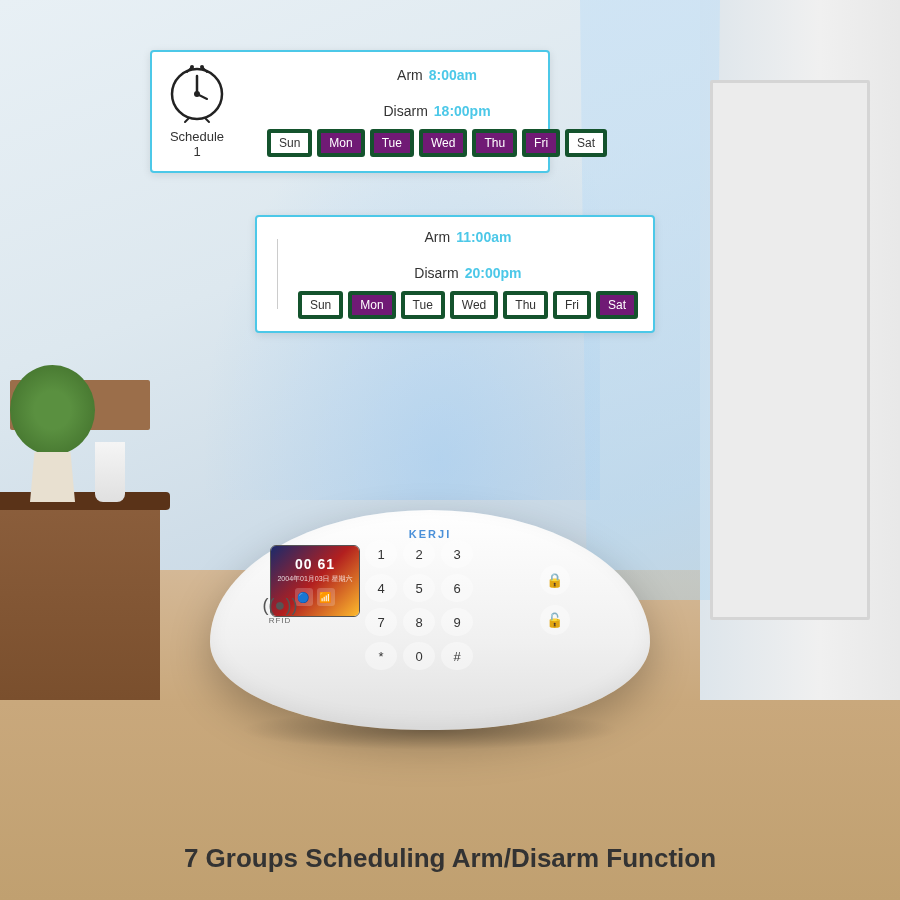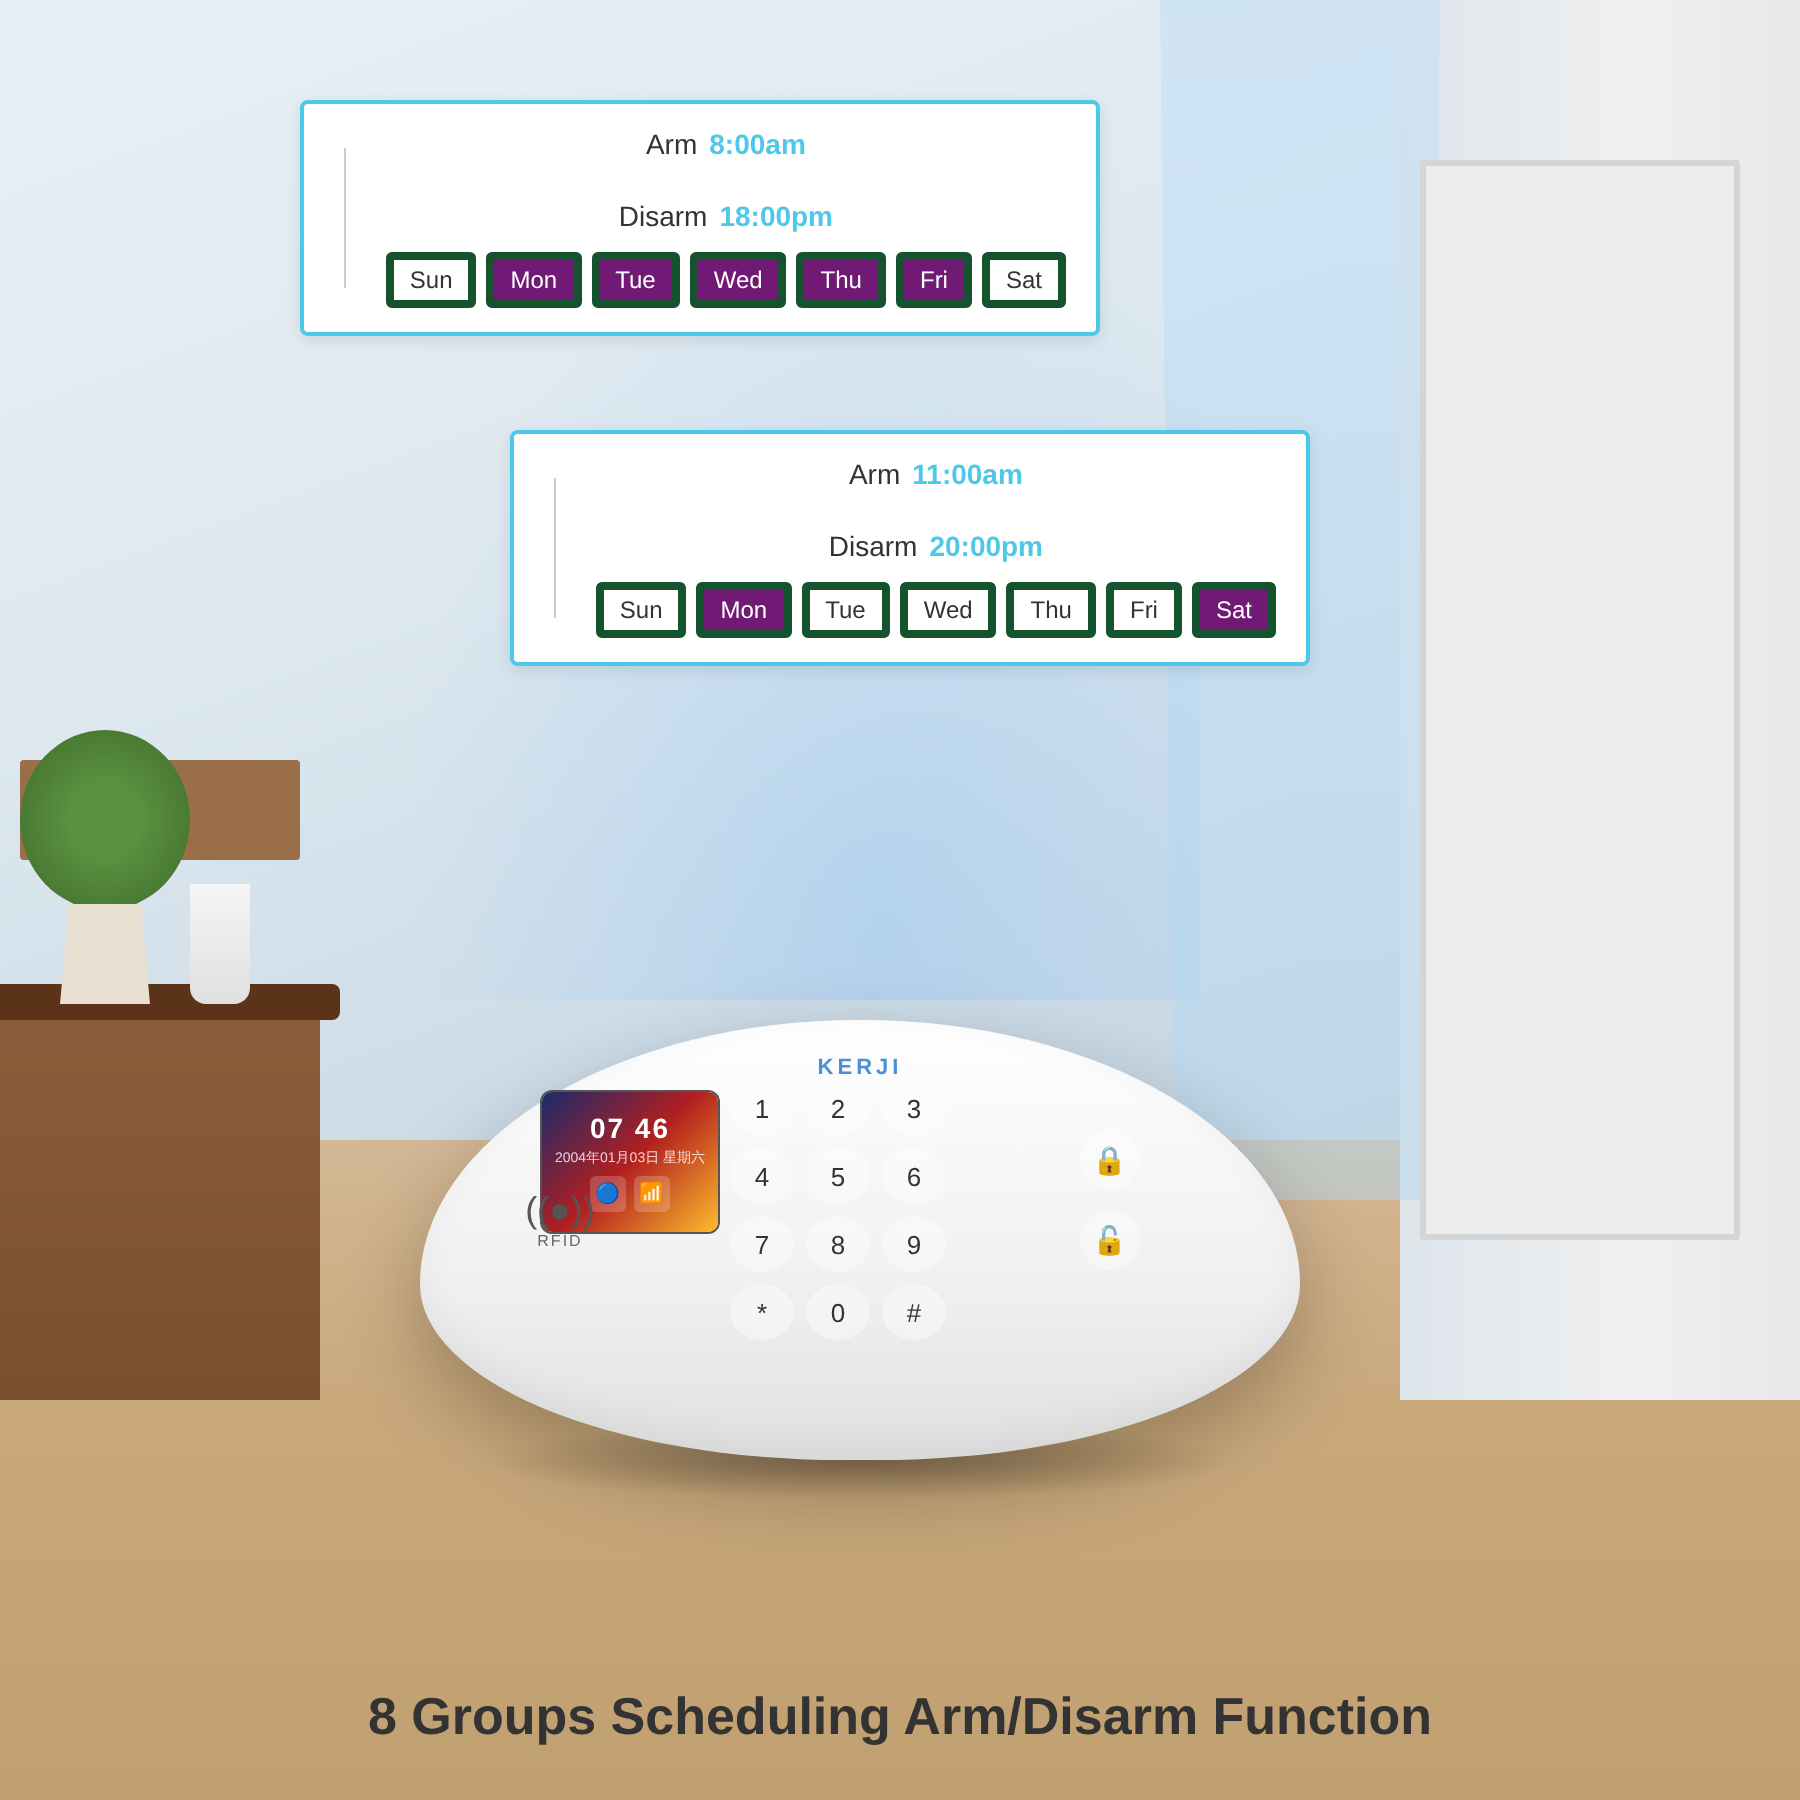--- a/index.html
+++ b/index.html
@@ -473,20 +473,37 @@
 <div class="side-table-top"></div>
 <div class="side-table">
   <div class="side-table-drawer"></div>
 </div>
 <div class="plant-leaves"></div>
 <div class="plant-pot"></div>
 <div class="vase"></div>
 
 <div class="schedule-card schedule-1">
   <div class="schedule-content">
+    <div style="display:flex; flex-direction:column; align-items:center;">
+      <svg class="clock-svg" viewBox="0 0 60 60">
+        <circle cx="30" cy="30" r="25" fill="none" stroke="#222" stroke-width="2.5"></circle>
+        <circle cx="30" cy="30" r="3" fill="#222"></circle>
+        <line x1="30" y1="30" x2="30" y2="12" stroke="#222" stroke-width="2.5" stroke-linecap="round"></line>
+        <line x1="30" y1="30" x2="40" y2="35" stroke="#222" stroke-width="2" stroke-linecap="round"></line>
+
+        <line x1="20" y1="8" x2="25" y2="3" stroke="#222" stroke-width="2" stroke-linecap="round"></line>
+        <line x1="40" y1="8" x2="35" y2="3" stroke="#222" stroke-width="2" stroke-linecap="round"></line>
+        <circle cx="25" cy="3" r="2" fill="#222"></circle>
+        <circle cx="35" cy="3" r="2" fill="#222"></circle>
+
+        <line x1="22" y1="54" x2="18" y2="58" stroke="#222" stroke-width="2" stroke-linecap="round"></line>
+        <line x1="38" y1="54" x2="42" y2="58" stroke="#222" stroke-width="2" stroke-linecap="round"></line>
+      </svg>
+      <div class="schedule-label">Schedule 1</div>
+    </div>
     <div class="card-divider"></div>
     <div class="schedule-info">
       <div class="schedule-time-row">
         <div class="time-group">
           <span class="time-label">Arm</span>
           <span class="time-value">8:00am</span>
         </div>
         <div class="time-group">
           <span class="time-label">Disarm</span>
           <span class="time-value">18:00pm</span>
@@ -532,21 +549,21 @@
   </div>
 </div>
 
 <div class="device-container">
   <div class="device-shadow"></div>
   <div class="device-body">
     <div class="device-brand">KERJI</div>
 
     <div class="device-screen">
       <div class="screen-inner">
-        <div class="screen-time">07 46</div>
+        <div class="screen-time">00 61</div>
         <div class="screen-date">2004年01月03日 星期六</div>
         <div class="screen-icons">
           <div class="screen-icon">🔵</div>
           <div class="screen-icon">📶</div>
         </div>
       </div>
     </div>
 
     <div class="rfid-area">
       <div class="rfid-waves">((●))</div>
@@ -567,14 +584,14 @@
         <div class="key">0</div>
         <div class="key">#</div>
       </div>
 
     <div class="side-btn-arm">🔒</div>
     <div class="side-btn-disarm">🔓</div>
   </div>
 </div>
 
 <div class="bottom-section">
-  <div class="bottom-title">8 Groups Scheduling Arm/Disarm Function</div>
+  <div class="bottom-title">7 Groups Scheduling Arm/Disarm Function</div>
 </div>
 
 </body></html>

